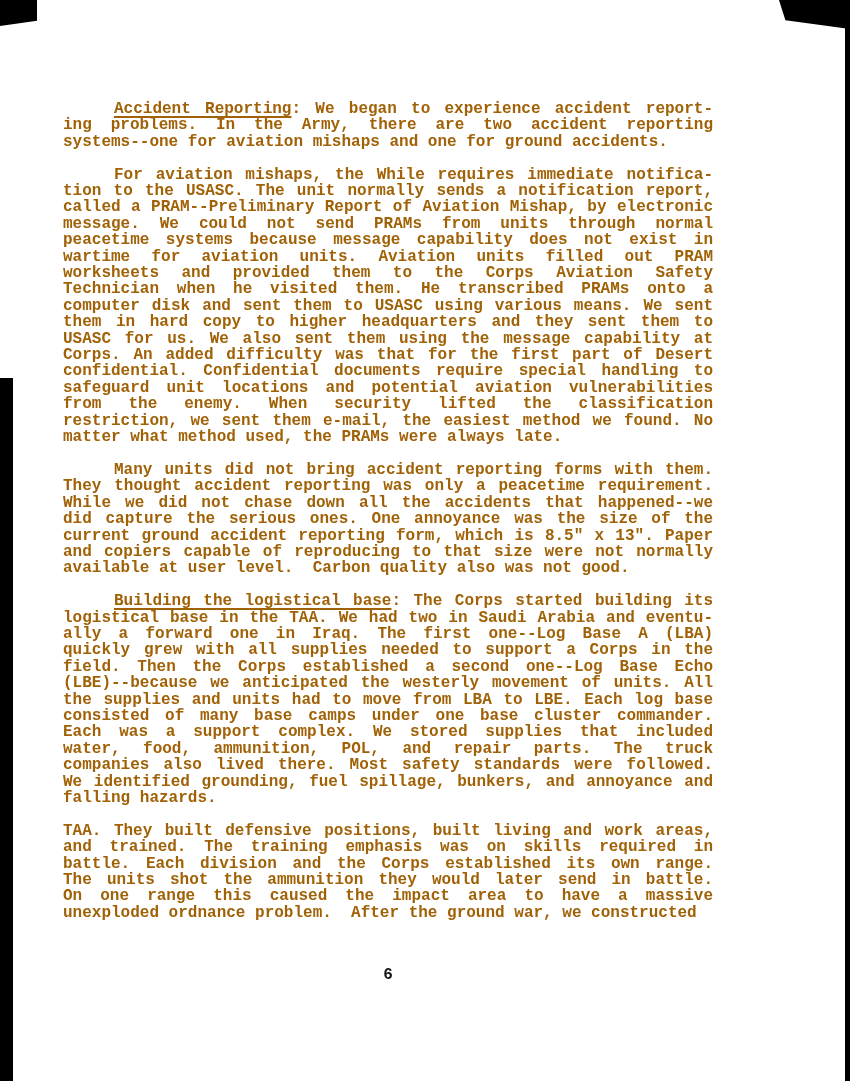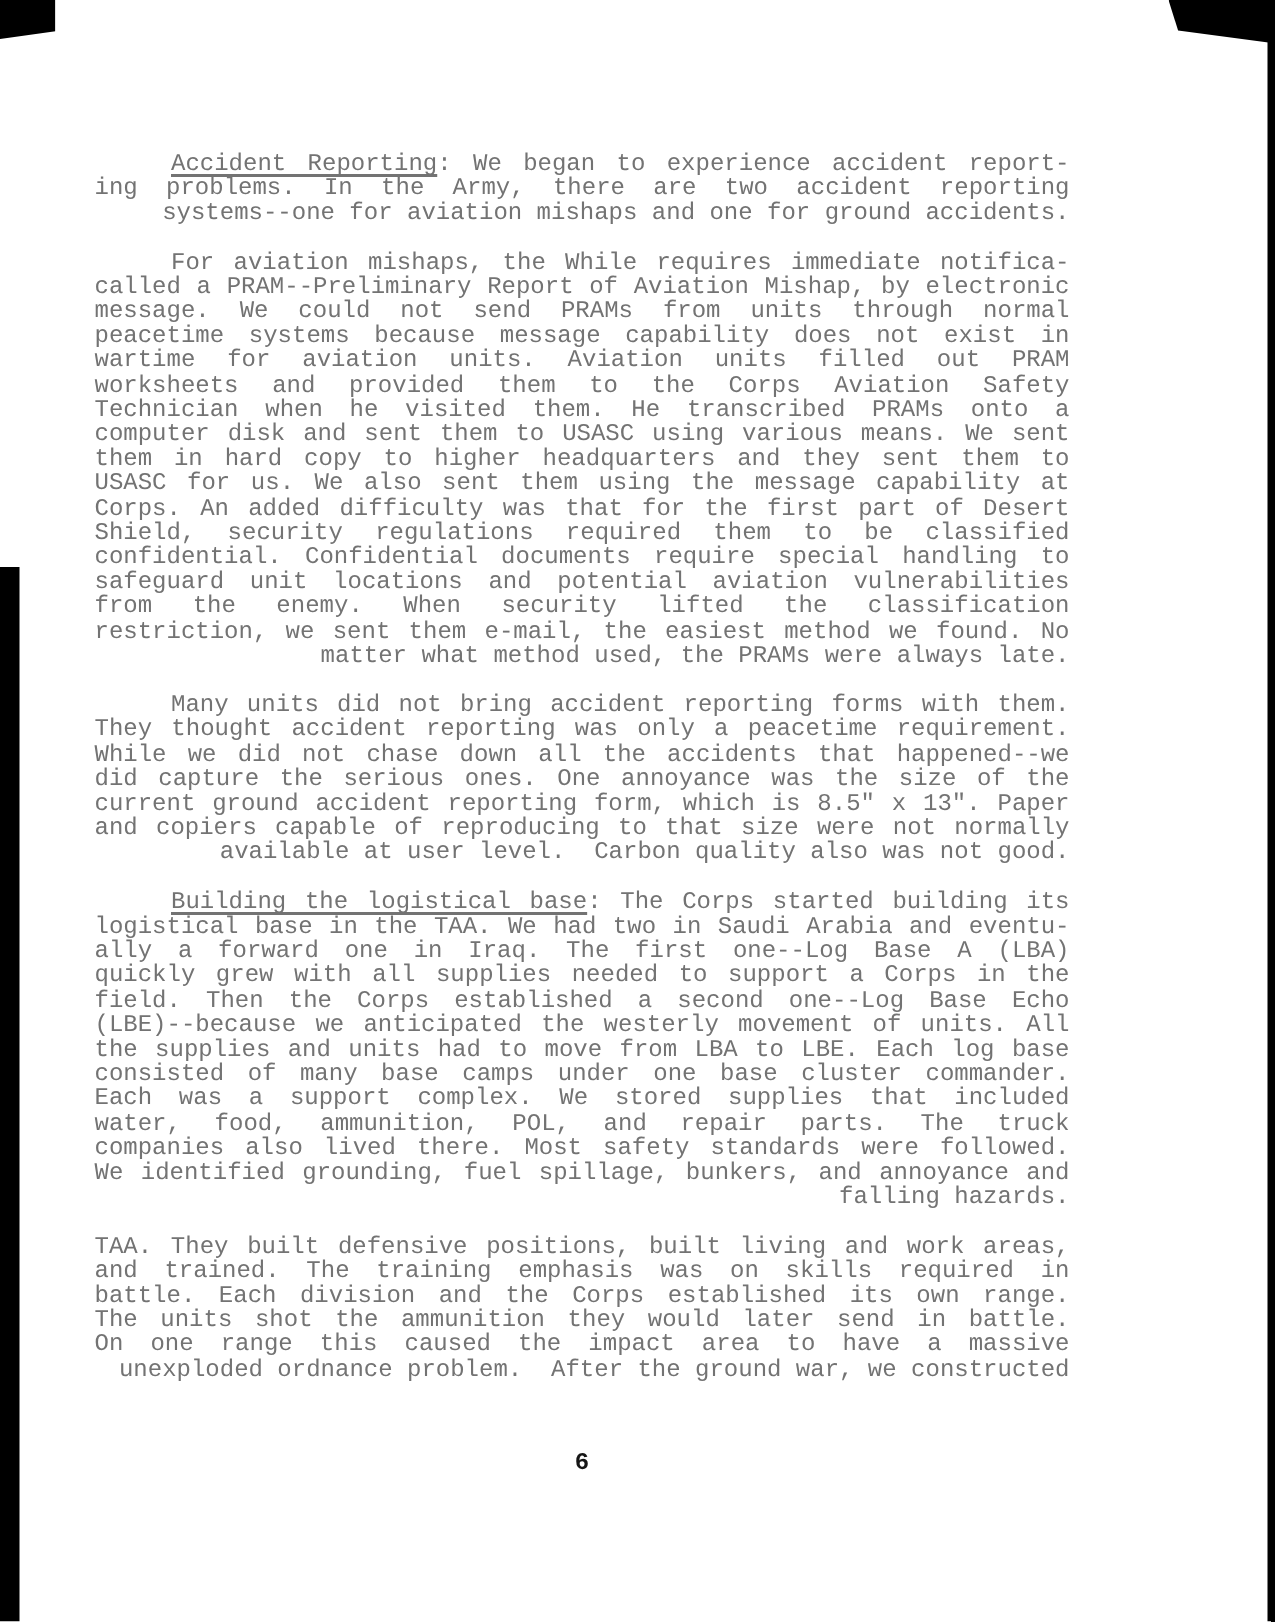--- a/index.html
+++ b/index.html
@@ -13,28 +13,28 @@
   .page {
     position: absolute; inset: 0;
     background: #ffffff;
   }
   .text-block {
     position: absolute;
     left: 63px; top: 101px;
     width: 650px;
     font-size: 16px;
     line-height: 16.4px;
-    font-weight: normal;
-    color: #737373;
+    font-weight: bold;
+    color: #a16207;
     letter-spacing: 0;
   }
   .paragraph { margin: 0 0 16.4px 0; }
   .line { min-height: 16.4px; }
   .line.fill { text-align: justify; text-align-last: justify; }
-  .line.last { text-align: right; white-space: pre-wrap; }
+  .line.last { text-align: left; white-space: pre-wrap; }
   .line.indent { text-indent: 51px; }
   .heading {
     text-decoration: underline;
     text-decoration-thickness: 1.5px;
     text-underline-offset: 3px;
   }
   .page-number {
     position: absolute;
     left: 63px; top: 966px;
     width: 650px;
@@ -62,31 +62,31 @@
   <div class="artifact lbar"></div>
 
   <div class="text-block" id="text-block">
       <div class="paragraph">
         <div class="line fill indent"><span class="heading">Accident Reporting</span>:  We began to experience accident report-</div>
         <div class="line fill">ing problems.  In the Army, there are two accident reporting</div>
         <div class="line last">systems--one for aviation mishaps and one for ground accidents.</div>
       </div>
       <div class="paragraph">
         <div class="line fill indent">For aviation mishaps, the While requires immediate notifica-</div>
+        <div class="line fill">tion to the USASC.  The unit normally sends a notification report,</div>
         <div class="line fill">called a PRAM--Preliminary Report of Aviation Mishap, by electronic</div>
         <div class="line fill">message.  We could not send PRAMs from units through normal</div>
         <div class="line fill">peacetime systems because message capability does not exist in</div>
         <div class="line fill">wartime for aviation units.  Aviation units filled out PRAM</div>
         <div class="line fill">worksheets and provided them to the Corps Aviation Safety</div>
         <div class="line fill">Technician when he visited them.  He transcribed PRAMs onto a</div>
         <div class="line fill">computer disk and sent them to USASC using various means.  We sent</div>
         <div class="line fill">them in hard copy to higher headquarters and they sent them to</div>
         <div class="line fill">USASC for us.  We also sent them using the message capability at</div>
         <div class="line fill">Corps.  An added difficulty was that for the first part of Desert</div>
-        <div class="line fill">Shield, security regulations required them to be classified</div>
         <div class="line fill">confidential.  Confidential documents require special handling to</div>
         <div class="line fill">safeguard unit locations and potential aviation vulnerabilities</div>
         <div class="line fill">from the enemy.  When security lifted the classification</div>
         <div class="line fill">restriction, we sent them e-mail, the easiest method we found.  No</div>
         <div class="line last">matter what method used, the PRAMs were always late.</div>
       </div>
       <div class="paragraph">
         <div class="line fill indent">Many units did not bring accident reporting forms with them.</div>
         <div class="line fill">They thought accident reporting was only a peacetime requirement.</div>
         <div class="line fill">While we did not chase down all the accidents that happened--we</div>

